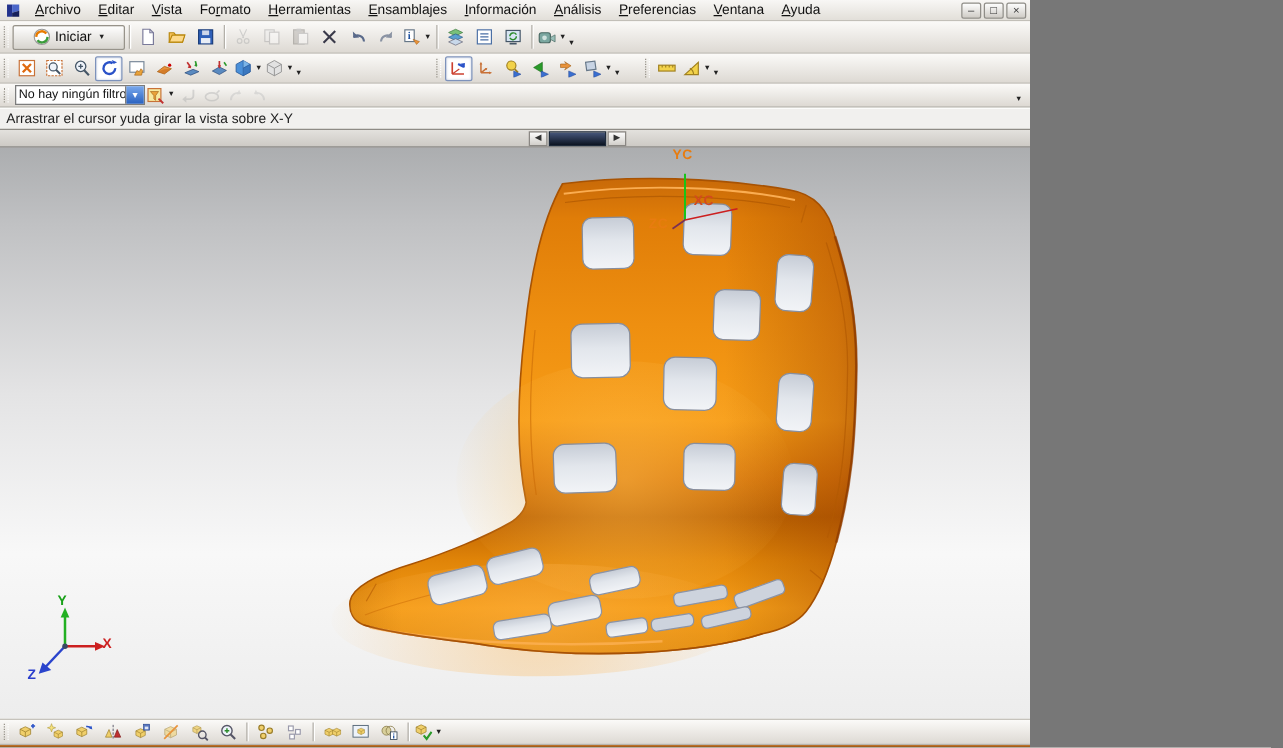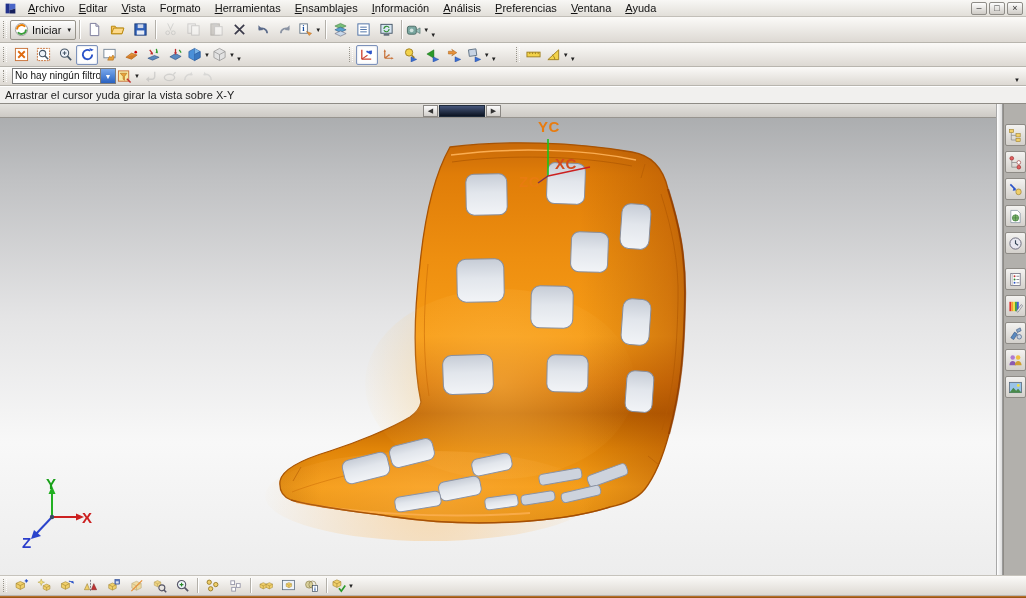--- a/index.html
+++ b/index.html
@@ -1,17 +1,17 @@
 <!DOCTYPE html>
 <html><head>
 <meta charset="utf-8">
 <style>
   *{box-sizing:border-box;margin:0;padding:0}
   body{margin:0;background:#777;font-family:"Liberation Sans",sans-serif;-webkit-font-smoothing:antialiased}
-  .window{position:relative;width:1026px;height:598px;background:#ece9e4;overflow:hidden}
+  .window{position:relative;width:824px;height:598px;background:#ece9e4;overflow:hidden}
 
   
   .menubar{height:17px;display:flex;align-items:center;background:linear-gradient(#f8f7f5,#e2dfd9);border-bottom:1px solid #c2bfb8;padding-left:3px;font-size:11px}
   .appicon{width:14px;height:14px;margin-right:4px;display:flex;align-items:center;justify-content:center}
   .menu-item{padding:1px 7px;color:#111;white-space:nowrap;cursor:default}
   .menu-item u{text-decoration:underline}
   .win-controls{margin-left:auto;display:flex;gap:2px;padding-right:3px}
   .win-btn{width:16px;height:13px;font-size:9px;line-height:11px;text-align:center;background:linear-gradient(#fdfdfd,#cfccc6);border:1px solid #8f8d88;border-radius:2px;color:#333}
 
   
@@ -24,21 +24,21 @@
   .tb-sep{width:1px;align-self:stretch;margin:2px 3px;background:#b3b0a9;box-shadow:1px 0 0 #fff}
   .tb-btn{display:flex;align-items:center;justify-content:center;height:22px;min-width:23px;border:1px solid transparent;border-radius:2px;position:relative;cursor:default}
   .row2 .tb-btn{height:20px;min-width:22px}
   .row3 .tb-btn{height:16px;min-width:19px}
   .rowbottom .tb-btn{height:19px;min-width:23px}
   .tb-btn.pressed{background:#fff;border-color:#7d92bb;box-shadow:inset 0 0 2px #b9c4da}
   .tb-btn.disabled svg{opacity:.42;filter:grayscale(.9)}
   .icon{display:flex;align-items:center;justify-content:center}
   .dd{font-size:6px;color:#222;margin-left:2px}
   .ovf{font-size:6px;color:#222;align-self:flex-end;margin:0 2px 3px 0}
-  .iniciar{display:flex;align-items:center;gap:3px;height:20px;padding:0 3px;border:1px solid #97938a;border-radius:2px;background:linear-gradient(#fefefe,#d7d4ce);font-size:11px;color:#111}
+  .iniciar{display:flex;align-items:center;gap:3px;height:20px;padding:0 15px;border:1px solid #97938a;border-radius:2px;background:linear-gradient(#fefefe,#d7d4ce);font-size:11px;color:#111}
 
   
   .combo{display:flex;height:16px;border:1px solid #7c7c7c;background:#fff;width:104px;margin-left:2px}
   .combo-text{flex:1;font-size:10px;line-height:14px;padding:0 2px;white-space:nowrap;overflow:hidden;color:#111}
   .combo-btn{width:15px;background:linear-gradient(#79a8ec,#2a62c0);color:#fff;font-size:7px;display:flex;align-items:center;justify-content:center;border-left:1px solid #7c7c7c}
   .row3-ovf{position:absolute;right:6px;bottom:2px;font-size:6px;color:#222}
 
   
   .promptbar{height:18px;background:#f1f0ee;border-top:1px solid #fff;border-bottom:1px solid #8e8b85;font-size:11px;color:#222;display:flex;align-items:center;padding-left:5px}
 
@@ -47,21 +47,21 @@
   .viewport{position:absolute;top:0;left:0;bottom:0;right:30px;background:linear-gradient(180deg,#a7a9ab 0%,#c0c1c3 16%,#e4e4e5 45%,#f8f8f8 72%,#ededed 100%);overflow:hidden}
   .hband{position:absolute;top:0;left:0;right:0;height:14px;background:linear-gradient(#e3e1dd,#cdcac5);border-bottom:1px solid #97948f;z-index:5}
   .hctrl{position:absolute;top:1px;left:423px;display:flex;height:12px}
   .harrow{width:15px;height:12px;background:linear-gradient(#fcfcfc,#d2cfca);border:1px solid #8a8783;font-size:7px;line-height:10px;text-align:center;color:#333}
   .hthumb{width:46px;height:12px;background:linear-gradient(180deg,#46567а,#0c1422);background:linear-gradient(180deg,#46567a,#0c1422);border:1px solid #1e2a3a;margin:0 1px}
   .scene{position:absolute;top:0;left:0}
   .vstrip{position:absolute;top:0;right:23px;width:7px;height:100%;background:linear-gradient(90deg,#ffffff,#dddddd);border-left:1px solid #a8a8a8;border-right:1px solid #9a9a9a}
   .rbar{position:absolute;top:0;right:0;width:23px;height:100%;background:#b2b0ac;border-left:1px solid #8e8b86;display:flex;flex-direction:column;align-items:center;padding-top:20px;gap:5px}
   .rb-btn{width:21px;height:22px;background:linear-gradient(#f3f2f0,#d3d0cb);border:1px solid #8e8b86;border-radius:2px;display:flex;align-items:center;justify-content:center;flex:none}
   .rb-btn:nth-child(6){margin-top:9px}
-  .ovl{position:absolute;font-size:15px;font-weight:bold;z-index:4;letter-spacing:.5px}
+  .ovl{position:absolute;font-size:11px;font-weight:bold;z-index:4;letter-spacing:.5px}
 
   
   .rust{position:absolute;left:0;bottom:0;width:1026px;height:2px;background:linear-gradient(#c47a30,#8a4a10)}
 </style>
 </head>
 <body>
 
 <div class="window">
 
   <div class="menubar">

